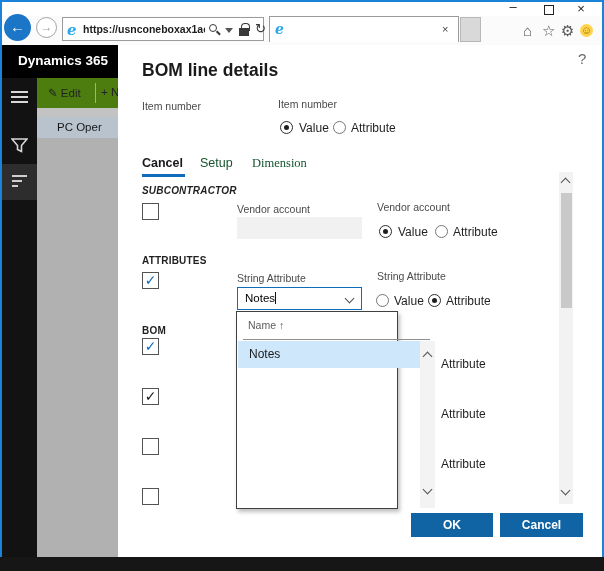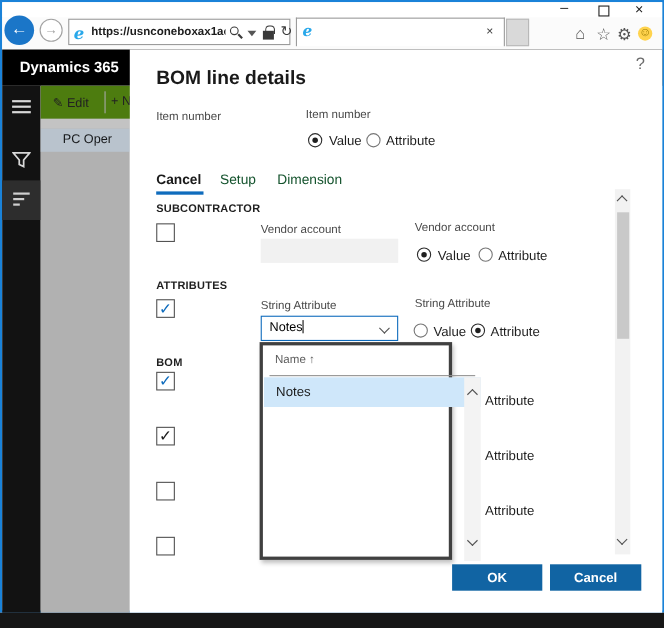--- a/index.html
+++ b/index.html
@@ -86,21 +86,21 @@
   .ck-blue { color:#0f6cbd; } .ck-black { color:#1c1c1c; }
   .dis-input { position:absolute; width:125px; height:22px; background:#f1f1f1; }
   .okbtn { position:absolute; width:82px; height:24px; background:#1164a3; color:#fff; font-size:12px; font-weight:bold; text-align:center; line-height:24px; }
 
   
   .dsb-track { position:absolute; left:441px; top:127px; width:14px; height:332px; background:#f2f2f2; }
   .dsb-thumb { position:absolute; left:442.5px; top:148px; width:11px; height:115px; background:#c9c9c9; }
   .sb-chev { position:absolute; }
 
   
-  .flyout { left:236px; top:311px; width:175px; height:198px; background:#fff; border:3px solid #404040; box-shadow:2px 3px 4px rgba(0,0,0,.25); }
+  .flyout { left:236px; top:311px; width:162px; height:198px; background:#fff; border:1px solid #404040; box-shadow:2px 3px 4px rgba(0,0,0,.25); }
   .fly-head { position:absolute; left:11px; top:7px; font-size:10.5px; color:#5c5c5c; }
   .fly-div { position:absolute; left:6px; top:27px; width:187px; height:1px; background:#8f8f8f; }
   .fly-row { position:absolute; left:1px; top:29px; width:197px; height:27px; background:#cfe7fa; font-size:12px; color:#1b1b1b; line-height:27px; padding-left:11px; }
   .fsb-track { position:absolute; left:183px; top:29px; width:15px; height:167px; background:#f3f3f3; }
 
   .attr-frag { position:absolute; font-size:12px; color:#1f1f1f; }
 </style>
 </head>
 <body>
 
@@ -177,24 +177,24 @@
 
     <span class="lbl" style="left:24px;top:55px;">Item number</span>
     <span class="lbl" style="left:160px;top:53px;">Item number</span>
     <span class="radio sel" style="left:162px;top:76px;"></span>
     <span class="rlbl" style="left:181px;top:76px;">Value</span>
     <span class="radio" style="left:215px;top:76px;"></span>
     <span class="rlbl" style="left:233px;top:76px;">Attribute</span>
 
     <span class="tabs-txt tab-active" style="left:24px;top:111px;">Cancel</span>
     <span class="tabs-txt" style="left:82px;top:111px;">Setup</span>
-    <span class="tabs-txt" style="left:134px;top:111px;">Dimension</span>
+    <span class="tabs-txt" style="left:134px;top:111px;font-family:Liberation Serif, serif;">Dimension</span>
     <div class="tab-underline"></div>
 
-    <span class="seclbl" style="left:24px;top:140px;">SUBCONTRACTOR</span>
+    <span class="seclbl" style="left:24px;top:140px;font-style:italic;">SUBCONTRACTOR</span>
     <div class="checkbox" style="left:24px;top:158px;"></div>
     <span class="lbl" style="left:119px;top:158px;">Vendor account</span>
     <div class="dis-input" style="left:119px;top:172px;"></div>
     <span class="lbl" style="left:259px;top:156px;">Vendor account</span>
     <span class="radio sel" style="left:261px;top:180px;"></span>
     <span class="rlbl" style="left:280px;top:180px;">Value</span>
     <span class="radio" style="left:317px;top:180px;"></span>
     <span class="rlbl" style="left:335px;top:180px;">Attribute</span>
 
     <span class="seclbl" style="left:24px;top:210px;">ATTRIBUTES</span>

